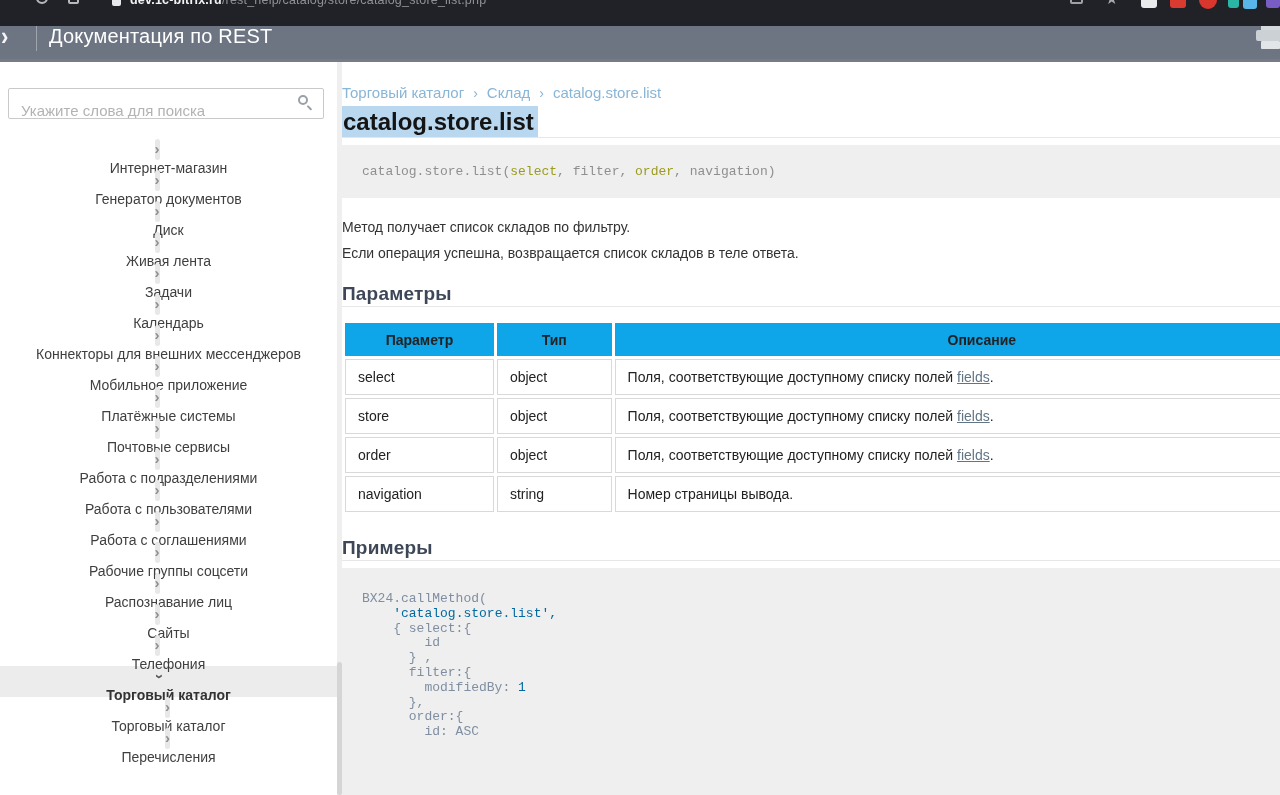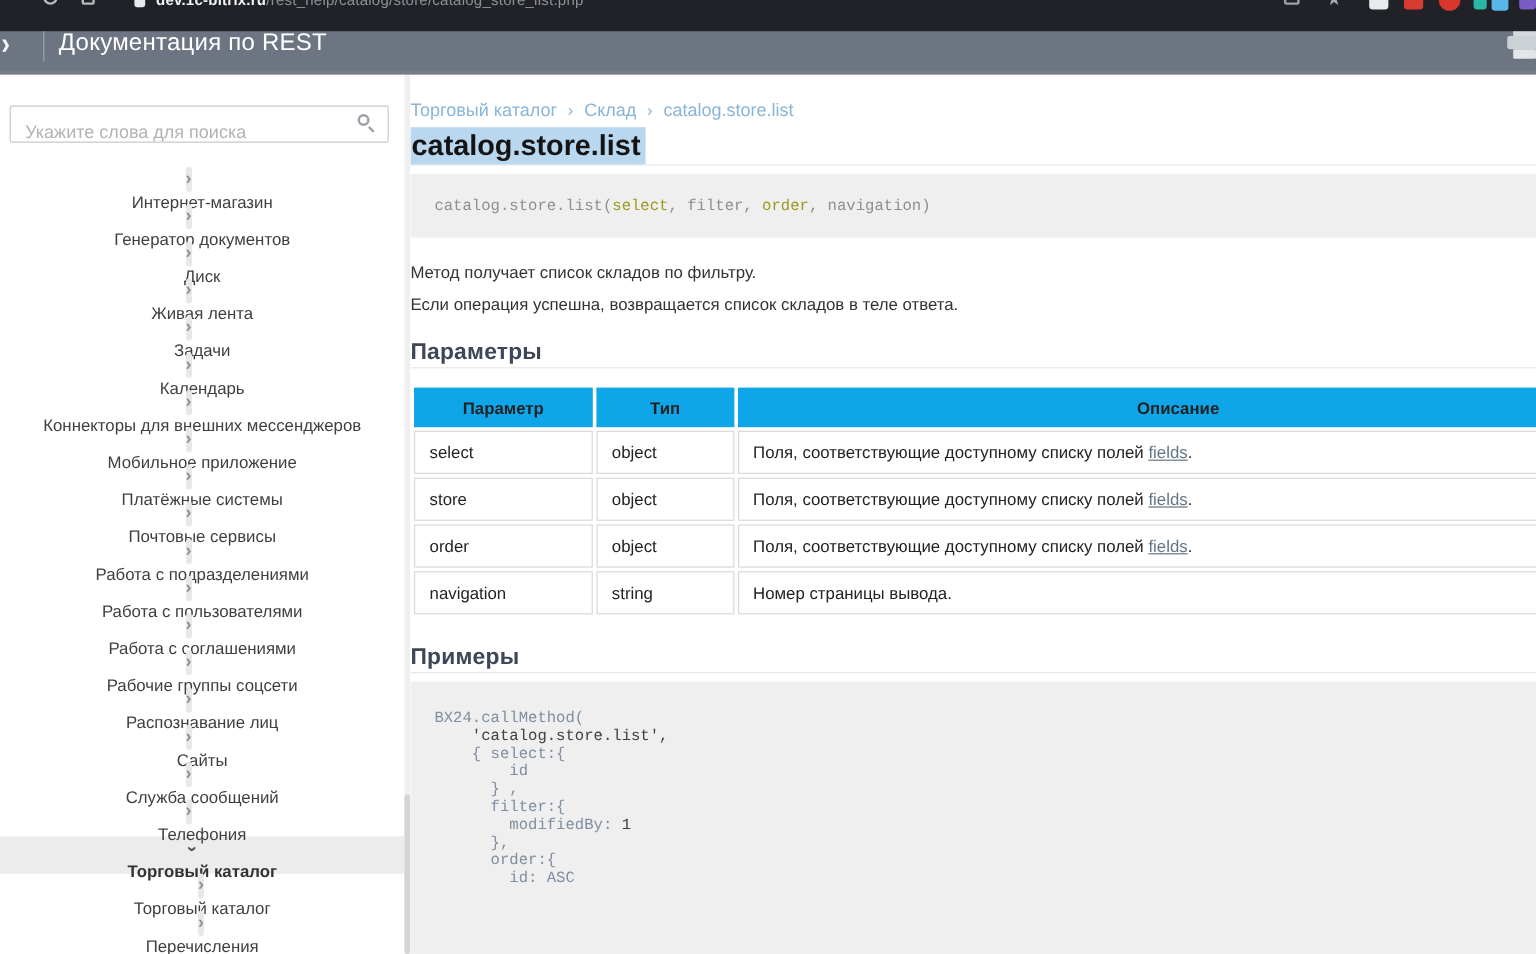--- a/index.html
+++ b/index.html
@@ -77,21 +77,21 @@
 
   table.params { margin-top:13px; border-collapse:separate; border-spacing:3px; width:1010px; table-layout:fixed; }
   table.params th { background:#0ea5e9; height:33px; font-size:14px; color:#222; font-weight:bold; text-align:center; }
   table.params td { background:#fff; border:1px solid #d9d9d9; height:36px; font-size:14px; color:#222; padding:0 12px; }
   col.c1 { width:148px; } col.c2 { width:114px; } col.c3 { width:730px; }
   td a.fields-link { color:#627585; text-decoration:underline; cursor:pointer; }
 
   .examples-h { margin-top:55px; }
   .example-block { margin-top:7px; padding:24px 20px 40px 20px; min-height:230px; color:#7f8ea0; }
   .example-block .line { white-space:pre; line-height:14.8px; }
-  .example-block .accent { color:#404040; }
+  .example-block .accent { color:#0369a1; }
 </style>
 </head>
 <body>
 
 <div class="browser-bar">
   <div class="bb-frag frag-reload"></div>
   <div class="bb-frag frag-home"></div>
   <div class="bb-frag frag-lock"></div>
   <div class="bb-url">
     <span class="dom">dev.1c-bitrix.ru</span><span class="path">/rest_help/catalog/store/catalog_store_list.php</span>
@@ -186,24 +186,20 @@
           <span class="chev top">›</span>
           <span class="nav-label">Рабочие группы соцсети</span>
         </div>
         <div class="nav-item top">
           <span class="chev top">›</span>
           <span class="nav-label">Распознавание лиц</span>
         </div>
         <div class="nav-item top">
           <span class="chev top">›</span>
           <span class="nav-label">Сайты</span>
-        </div>
-        <div class="nav-item top">
-          <span class="chev top">›</span>
-          <span class="nav-label">Служба сообщений</span>
         </div>
         <div class="nav-item top">
           <span class="chev top">›</span>
           <span class="nav-label">Телефония</span>
         </div>
         <div class="nav-item active">
           <span class="chev active">›</span>
           <span class="nav-label">Торговый каталог</span>
         </div>
         <div class="nav-item sub">

